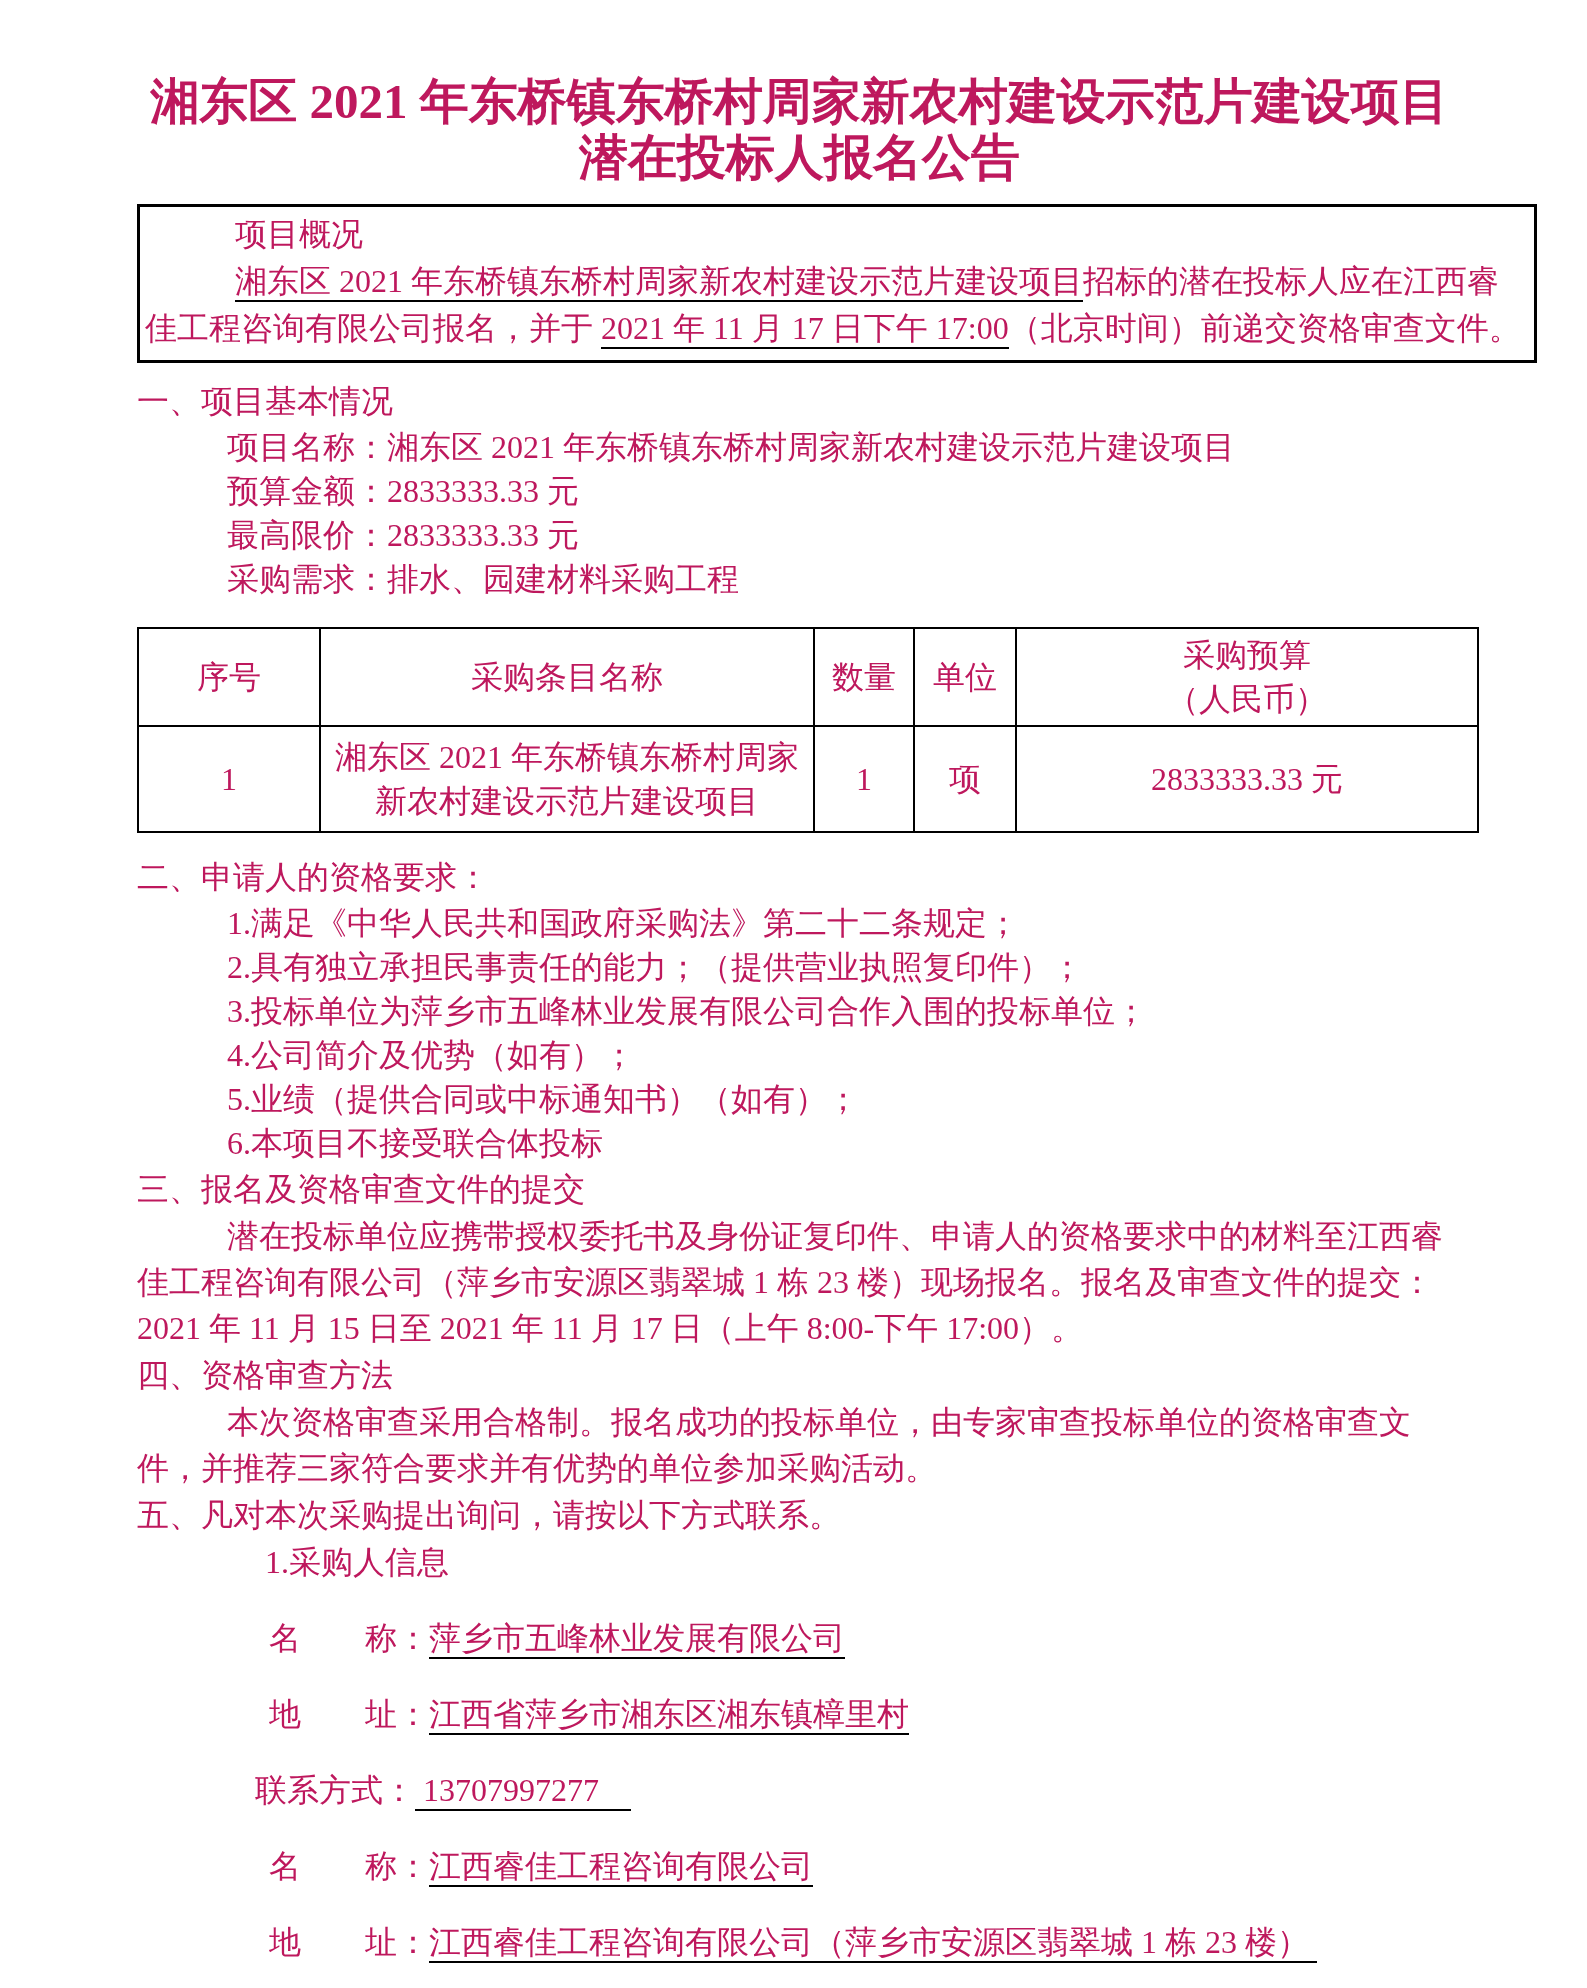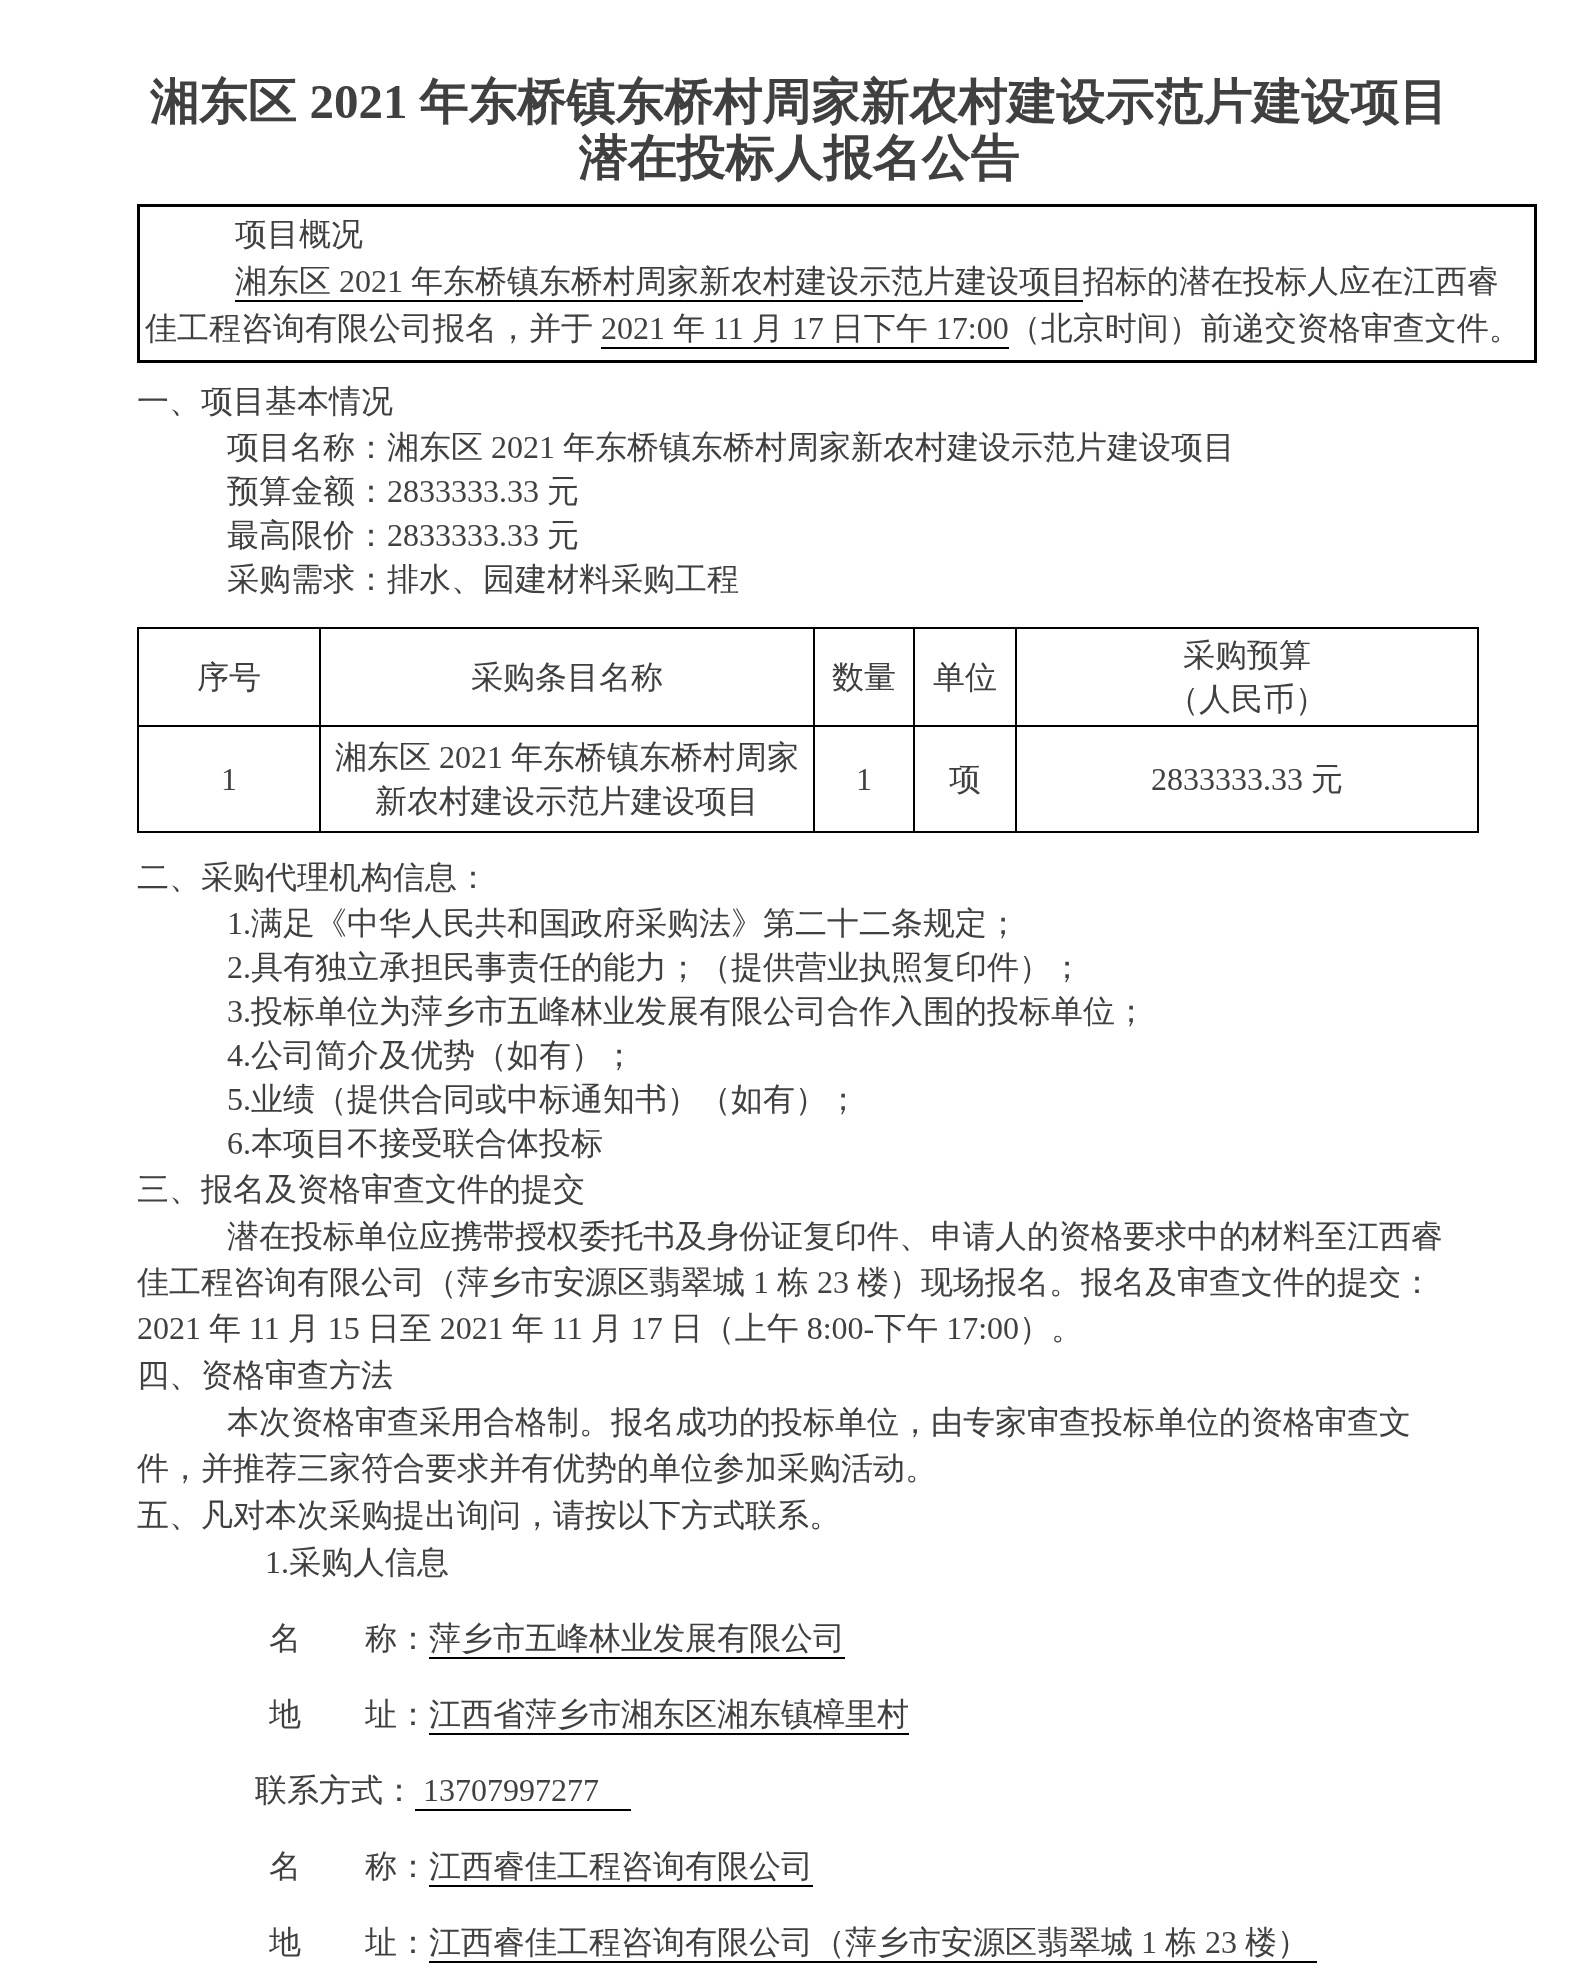--- a/index.html
+++ b/index.html
@@ -2,21 +2,21 @@
 <html><head>
 <meta charset="utf-8">
 <style>
   html, body { margin: 0; padding: 0; background: #ffffff; }
   .page {
     position: relative;
     width: 1587px;
     height: 1988px;
     box-sizing: border-box;
     background: #ffffff;
-    color: #404040;
+    color: #be185d;
     font-family: "Liberation Serif", "DejaVu Serif", serif;
     font-size: 32px;
     padding: 74px 125px 0 137px;
     overflow: hidden;
   }
   .title {
     font-size: 49px;
     font-weight: bold;
     text-align: center;
     line-height: 56px;
@@ -103,21 +103,21 @@
     <tr class="data">
       <td>1</td>
       <td>湘东区 2021 年东桥镇东桥村周家新农村建设示范片建设项目</td>
       <td>1</td>
       <td>项</td>
       <td>2833333.33 元</td>
     </tr>
   </tbody>
     </table>
 
-  <div class="sec-h">二、采购代理机构信息：</div>
+  <div class="sec-h">二、申请人的资格要求：</div>
   <div class="body-line ind">1.满足《中华人民共和国政府采购法》第二十二条规定；</div>
   <div class="body-line ind">2.具有独立承担民事责任的能力；（提供营业执照复印件）；</div>
   <div class="body-line ind">3.投标单位为萍乡市五峰林业发展有限公司合作入围的投标单位；</div>
   <div class="body-line ind">4.公司简介及优势（如有）；</div>
   <div class="body-line ind">5.业绩（提供合同或中标通知书）（如有）；</div>
   <div class="body-line ind">6.本项目不接受联合体投标</div>
 
   <div class="sec-h">三、报名及资格审查文件的提交</div>
   <div class="para ind">潜在投标单位应携带授权委托书及身份证复印件、申请人的资格要求中的材料至江西睿佳工程咨询有限公司（萍乡市安源区翡翠城 1 栋 23 楼）现场报名。报名及审查文件的提交：2021 年 11 月 15 日至 2021 年 11 月 17 日（上午 8:00-下午 17:00）。</div>
 

